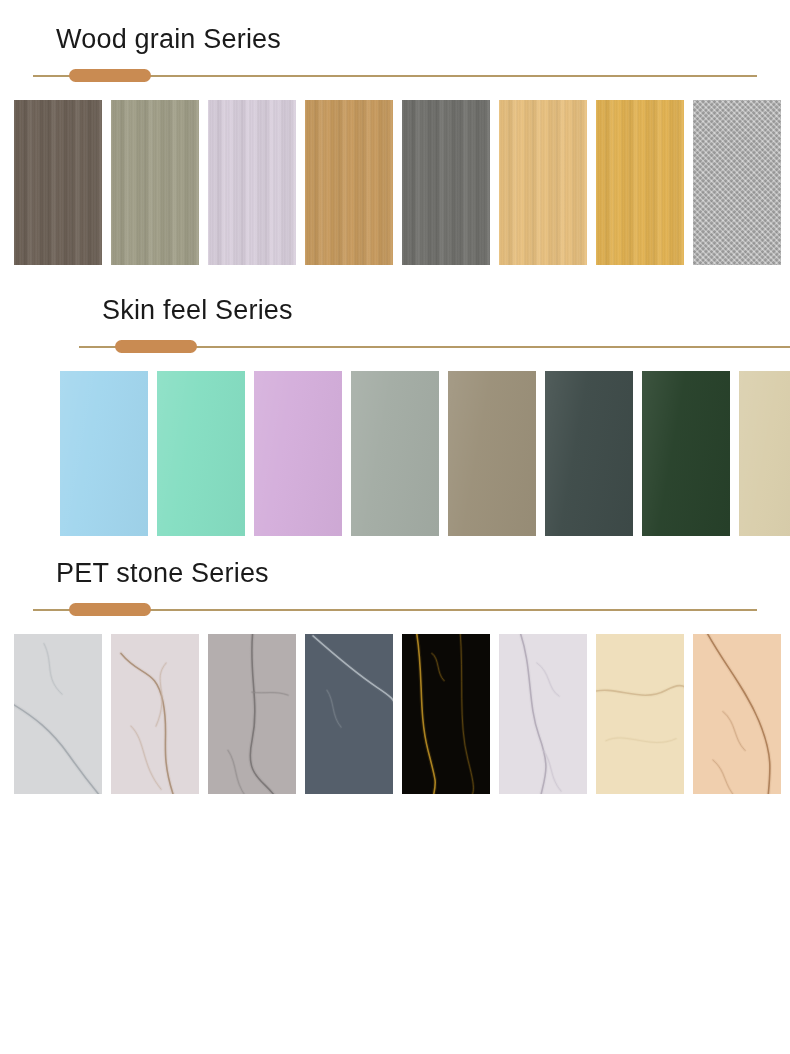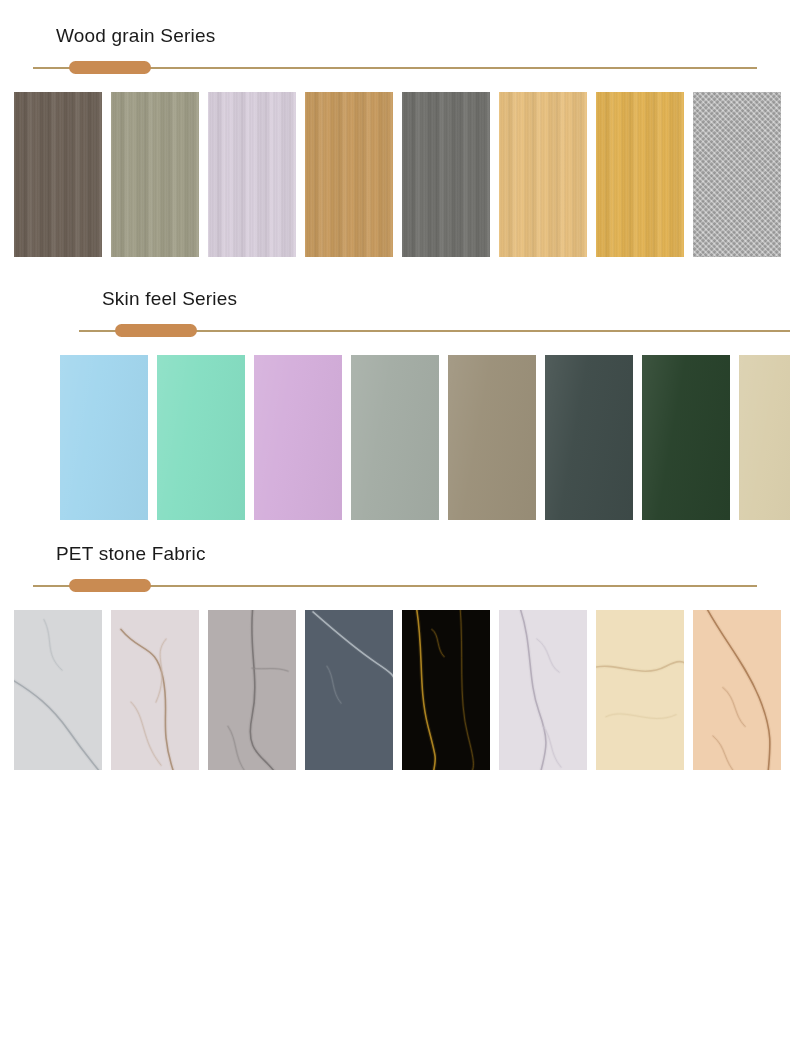--- a/index.html
+++ b/index.html
@@ -25,21 +25,21 @@
   }
 
   .section {
     position: relative;
     width: 790px;
   }
 
   
   .section-title {
     font-family: "Liberation Sans", sans-serif;
-    font-size: 19px;
+    font-size: 27px;
     font-weight: 400;
     color: #1a1a1a;
     letter-spacing: 0.2px;
     margin: 0;
     padding: 0 0 0 56px;
     line-height: 1;
     white-space: nowrap;
   }
 
   .divider {
@@ -212,21 +212,21 @@
           <div class="swatch matte" title="mint green" style="background-color: rgb(133, 222, 194);"></div>
           <div class="swatch matte" title="orchid pink" style="background-color: rgb(212, 174, 219);"></div>
           <div class="swatch matte" title="sage grey" style="background-color: rgb(163, 172, 164);"></div>
           <div class="swatch matte" title="taupe" style="background-color: rgb(155, 144, 121);"></div>
           <div class="swatch matte" title="slate green" style="background-color: rgb(62, 75, 73);"></div>
           <div class="swatch matte" title="forest green" style="background-color: rgb(39, 65, 42);"></div>
           <div class="swatch matte" title="cream beige" style="background-color: rgb(217, 206, 171);"></div>
         </div>
       </div>
       <div class="section" style="padding-top: 24px;">
-        <h2 class="section-title">PET stone Fabric</h2>
+        <h2 class="section-title">PET stone Series</h2>
         <div class="divider" style="margin-top: 16px;">
           <div class="divider-line"></div>
           <div class="divider-pill"></div>
         </div>
         <div class="swatch-row" style="margin-top: 17px;">
           <div class="swatch swatch-stone" title="carrara white" style="background-color: rgb(214, 215, 217);">
             <svg class="veins" viewBox="0 0 88 165" preserveAspectRatio="none">
               <path d="M -5 70 C 20 85, 38 100, 55 125 S 80 160, 95 178" fill="none" stroke="#9aa0a6" stroke-width="1.6" opacity="0.85" stroke-linecap="round"></path>
               <path d="M -5 70 C 20 85, 38 100, 55 125 S 80 160, 95 178" fill="none" stroke="#b8bcc0" stroke-width="4" opacity="0.22" stroke-linecap="round"></path>
               <path d="M 30 10 C 40 30, 30 45, 48 62" fill="none" stroke="#b8bcc0" stroke-width="1" opacity="0.6" stroke-linecap="round"></path>

